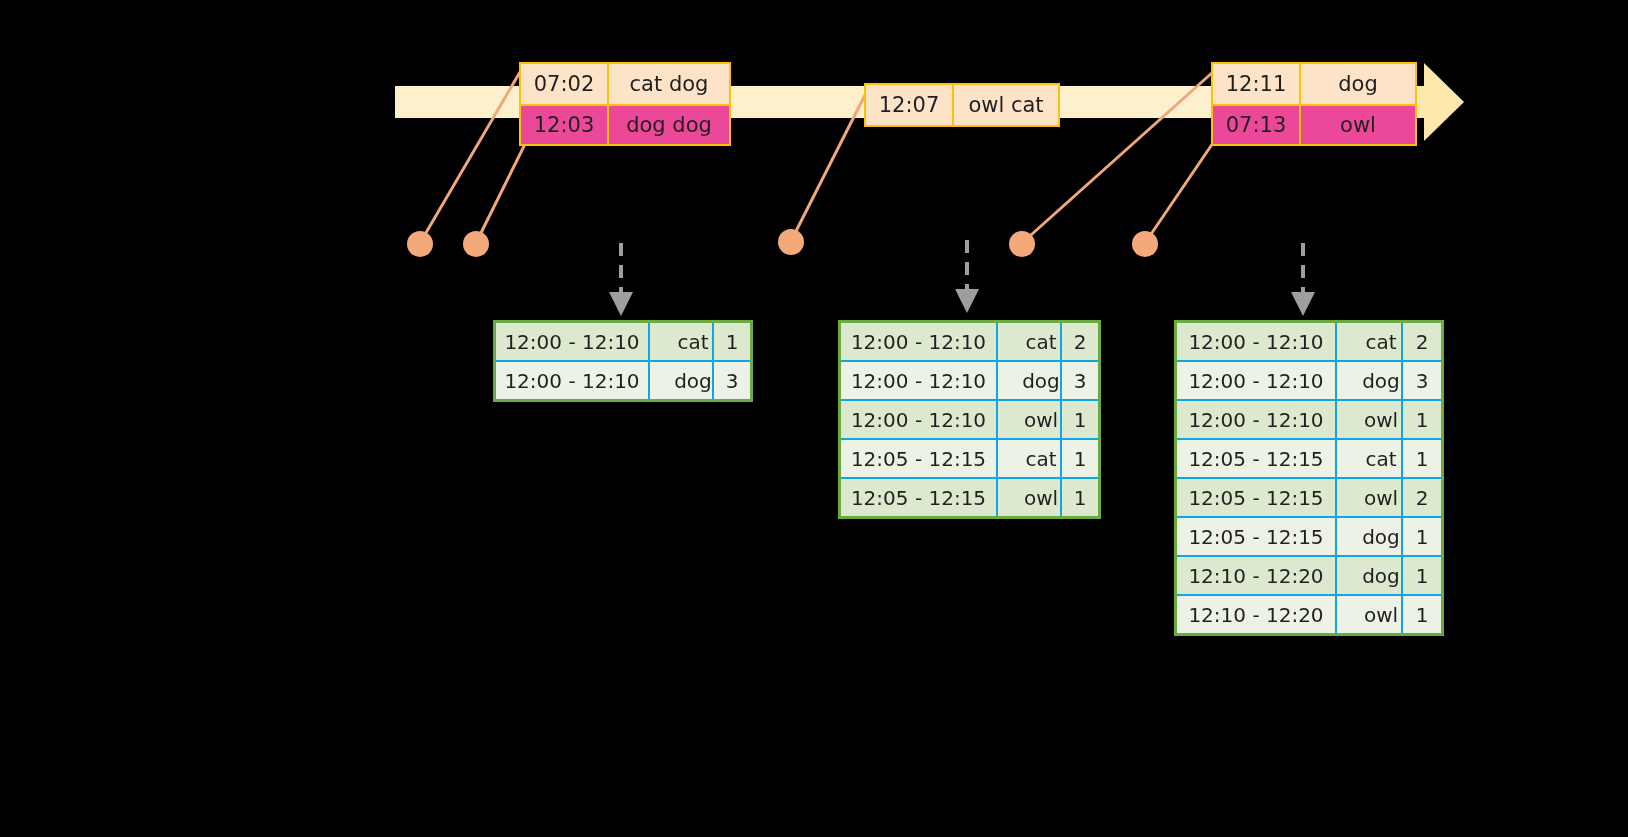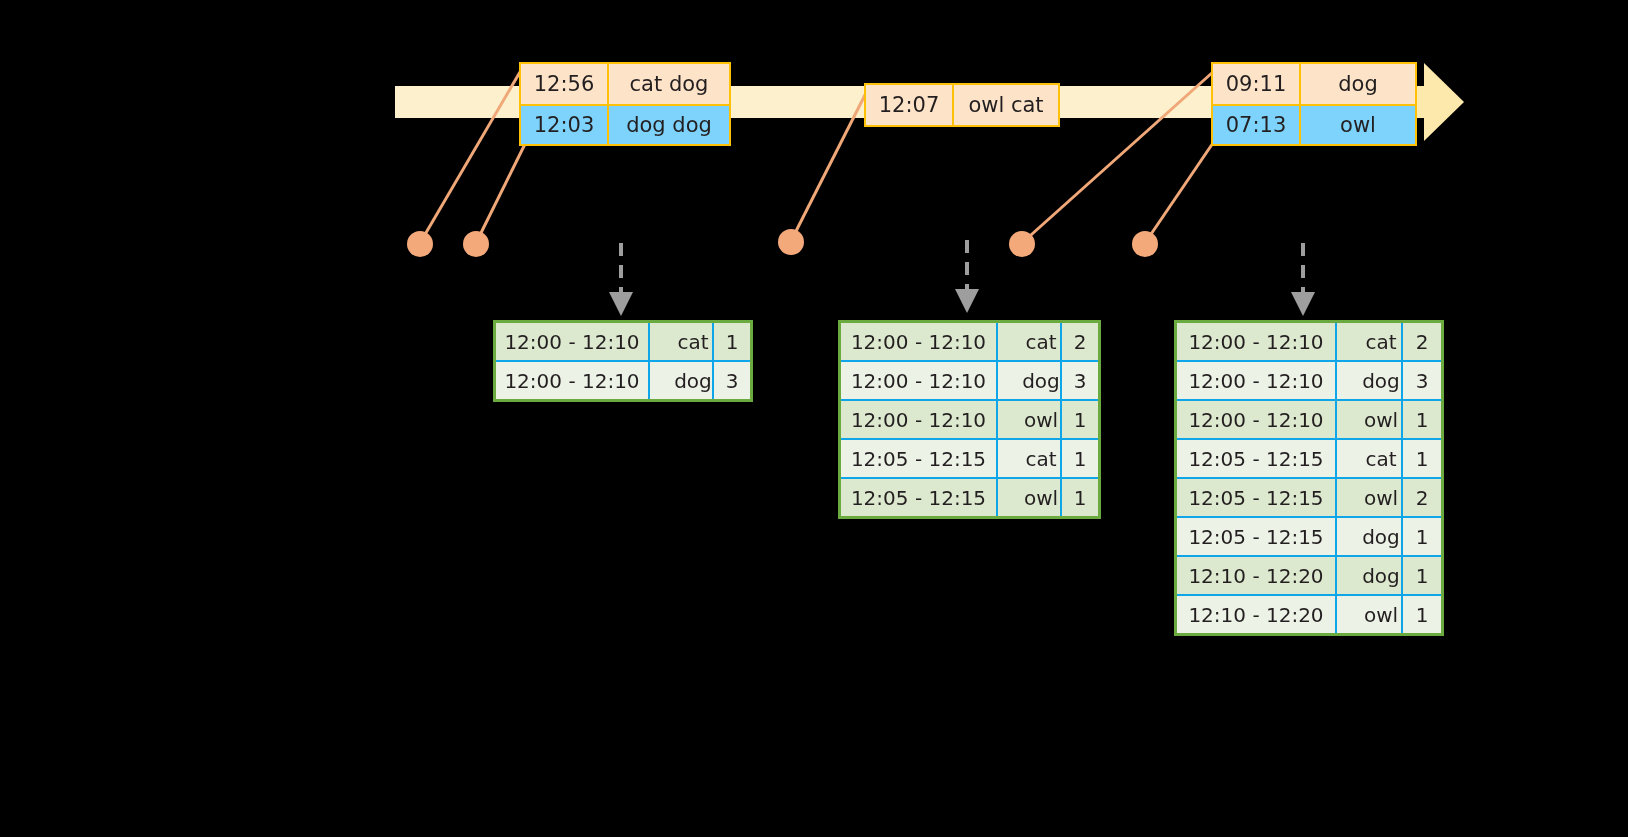--- a/index.html
+++ b/index.html
@@ -66,21 +66,21 @@
     white-space: nowrap;
   }
   .evt-time {
     width: 88px;
     border-right: 2px solid #ffc107;
   }
   .evt-words { padding: 0 16px; }
   .evt-row.shade .evt-time,
   .evt-row.shade .evt-words { background: #fde3c8; }
   .evt-row.plain .evt-time,
-  .evt-row.plain .evt-words { background: #7dd3fc; text-align: center; }
+  .evt-row.plain .evt-words { background: #ec4899; text-align: center; }
 
   #evt-a { left: 519px; top: 62px; }
   #evt-a .evt-words { width: 120px; }
   #evt-b { left: 864px; top: 83px; }
   #evt-b .evt-words { width: 104px; }
   #evt-c { left: 1211px; top: 62px; }
   #evt-c .evt-words { width: 114px; }
 
   
   .rtable {
@@ -151,39 +151,39 @@
     </g>
     <g fill="#9e9e9e">
       <polygon points="609,292 633,292 621,316"></polygon>
       <polygon points="955,289 979,289 967,313"></polygon>
       <polygon points="1291,292 1315,292 1303,316"></polygon>
     </g>
   </svg>
 
   <div class="evt" id="evt-a">
     <div class="evt-row shade">
-      <span class="evt-time">12:56</span>
+      <span class="evt-time">07:02</span>
       <span class="evt-words">cat dog</span>
     </div>
     <div class="evt-row plain">
       <span class="evt-time">12:03</span>
       <span class="evt-words">dog dog</span>
     </div>
   </div>
 
   <div class="evt" id="evt-b">
     <div class="evt-row shade">
       <span class="evt-time">12:07</span>
       <span class="evt-words">owl cat</span>
     </div>
   </div>
 
   <div class="evt" id="evt-c">
     <div class="evt-row shade">
-      <span class="evt-time">09:11</span>
+      <span class="evt-time">12:11</span>
       <span class="evt-words">dog</span>
     </div>
     <div class="evt-row plain">
       <span class="evt-time">07:13</span>
       <span class="evt-words">owl</span>
     </div>
   </div>
 
   <div class="rtable" id="tbl-1">
     <div class="rrow shade">

